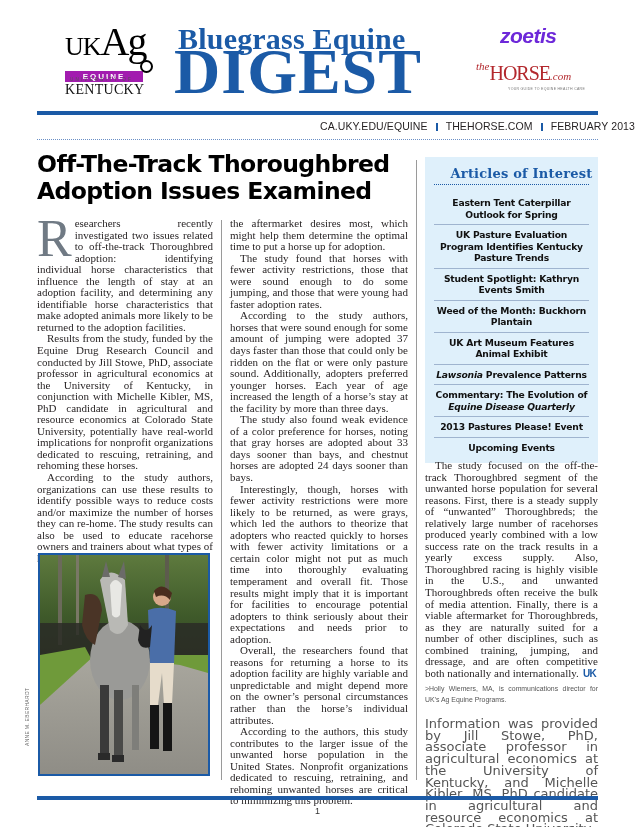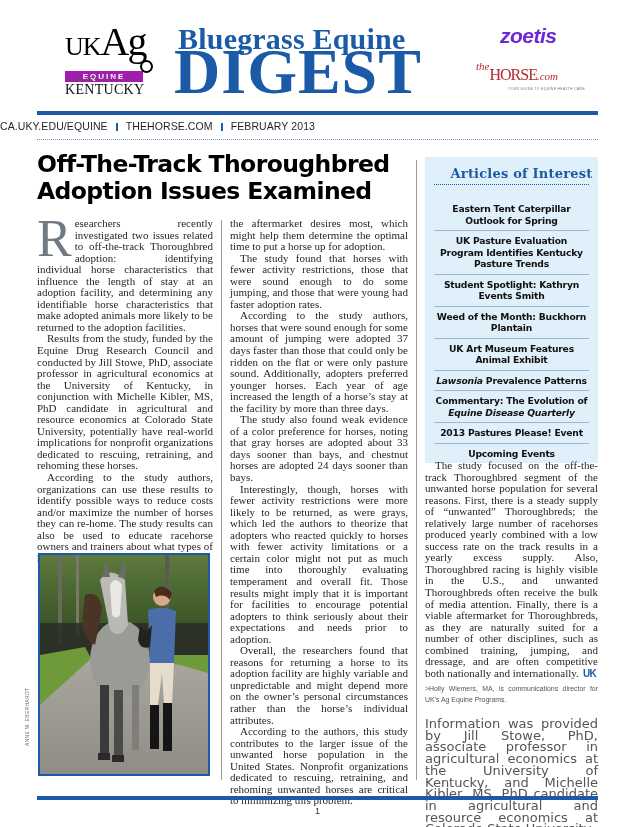--- a/index.html
+++ b/index.html
@@ -14,26 +14,26 @@
   .ukag-bar-end { position: absolute; left: 78px; top: 42px; width: 9px; height: 9px; border: 2px solid #000; border-radius: 50%; background:#fff; }
   .ukag-univ { position: absolute; left: 8px; top: 59px; font-family: "Liberation Sans", sans-serif; font-size: 4.5px; letter-spacing: 2.2px; color: #555; white-space: nowrap; }
   .ukag-ky { position: absolute; left: 3px; top: 64px; font-family: "Liberation Serif", serif; font-size: 14px; color: #111; letter-spacing: 0.3px; white-space: nowrap; }
 
   .title-sub { position: absolute; left: 178px; top: 14px; font-family: "Liberation Serif", serif; font-weight: bold; font-size: 30px; color: #1b5aa6; white-space: nowrap; letter-spacing: 0.2px; margin-top: 8px; }
   .title-main { position: absolute; left: 174px; top: 40px; font-family: "Liberation Serif", serif; font-weight: bold; font-size: 64px; line-height: 64px; color: #1b5aa6; white-space: nowrap; letter-spacing: 1px; }
 
   .logo-zoetis { position: absolute; left: 500px; top: 24px; font-family: "Liberation Sans", sans-serif; font-style: italic; font-weight: bold; font-size: 21px; color: #6d28d9; letter-spacing: -0.5px; }
   .logo-thehorse { position: absolute; left: 476px; top: 60px; white-space: nowrap; color: #b3282d; font-family: "Liberation Serif", serif; }
   .th-the { font-size: 11px; font-style: italic; vertical-align: 10px; }
-  .th-horse { font-size: 16px; letter-spacing: -1px; }
+  .th-horse { font-size: 20px; letter-spacing: -1px; }
   .th-com { font-size: 11px; font-style: italic; }
   .th-tag { position: absolute; left: 32px; top: 27px; font-family: "Liberation Sans", sans-serif; font-size: 3.5px; color: #777; letter-spacing: 0.3px; white-space: nowrap; }
 
   .rule-top { position: absolute; left: 37px; top: 111px; width: 561px; height: 4px; background: #1b5aa6; }
-  .dateline { position: absolute; left: 0; width: 635px; top: 120px; text-align: left; font-family: "Liberation Sans", sans-serif; font-size: 10.5px; color: #231f20; letter-spacing: 0.1px; }
+  .dateline { position: absolute; left: 0; width: 635px; top: 120px; text-align: right; font-family: "Liberation Sans", sans-serif; font-size: 10.5px; color: #231f20; letter-spacing: 0.1px; }
   .dateline .sep { display: inline-block; width: 2px; height: 8px; background: #1b5aa6; margin: 0 8px; vertical-align: -0.5px; }
   .rule-dotted { position: absolute; left: 37px; top: 139px; width: 561px; border-top: 1px dotted #6a8fc6; }
 
   
   .headline { position: absolute; left: 37px; top: 151px; width: 380px; font-family: "DejaVu Sans", sans-serif; font-weight: bold; font-size: 23.5px; line-height: 27px; color: #000; letter-spacing: -0.6px; }
 
   
   .col { position: absolute; font-family: "Liberation Serif", serif; font-size: 11px; line-height: 11.55px; color: #231f20; text-align: justify; hyphens: manual; }
   .col p { margin: 0; text-indent: 10px; }
   .col p.first { text-indent: 0; }
@@ -50,21 +50,21 @@
 
   
   .photo { position: absolute; left: 38px; top: 553px; width: 172px; height: 223px; border: 2px solid #1b5aa6; box-sizing: border-box; overflow: hidden; background: #8a9080; }
   .photo svg { display: block; }
   .photo-credit { position: absolute; left: 24px; top: 746px; transform-origin: left top; transform: rotate(-90deg); font-family: "Liberation Sans", sans-serif; font-size: 5px; color: #666; white-space: nowrap; letter-spacing: 0.3px; }
 
   
   .sidebar { position: absolute; left: 425px; top: 157px; width: 173px; height: 306px; background: #dff0fb; }
   .sidebar-title { text-align: center; margin-top: 9px; font-family: "DejaVu Serif", serif; font-weight: bold; font-size: 13px; color: #1b5aa6; letter-spacing: 0.2px; padding-left: 20px; }
   .sidebar-title-rule { margin: 3px 9px 0 9px; border-top: 1px dotted #1b5aa6; }
-  .sidebar-list { list-style: none; padding: 0; margin: 14px 9px; }
+  .sidebar-list { list-style: none; padding: 0; margin: 8px 9px; }
   .sidebar-item { text-align: center; font-family: "DejaVu Sans", sans-serif; font-weight: bold; font-size: 9.2px; line-height: 11.5px; color: #111; padding: 4px 0 4px 0; border-bottom: 1px solid #9fb4cf; letter-spacing: -0.2px; }
   .sidebar-item:last-child { border-bottom: none; }
   .sidebar-item i { font-style: italic; }
 
   
   .bio { position: absolute; left: 425px; top: 683px; width: 173px; font-family: Liberation Sans, sans-serif; font-size: 6.9px; line-height: 11px; color: #555; text-align: justify; }
   .info { position: absolute; left: 425px; top: 718px; width: 173px; font-family: "DejaVu Sans", sans-serif; font-size: 13px; line-height: 11.7px; color: #555; text-align: justify; }
 
   
   .rule-bottom { position: absolute; left: 37px; top: 796px; width: 561px; height: 4px; background: #1b5aa6; }

